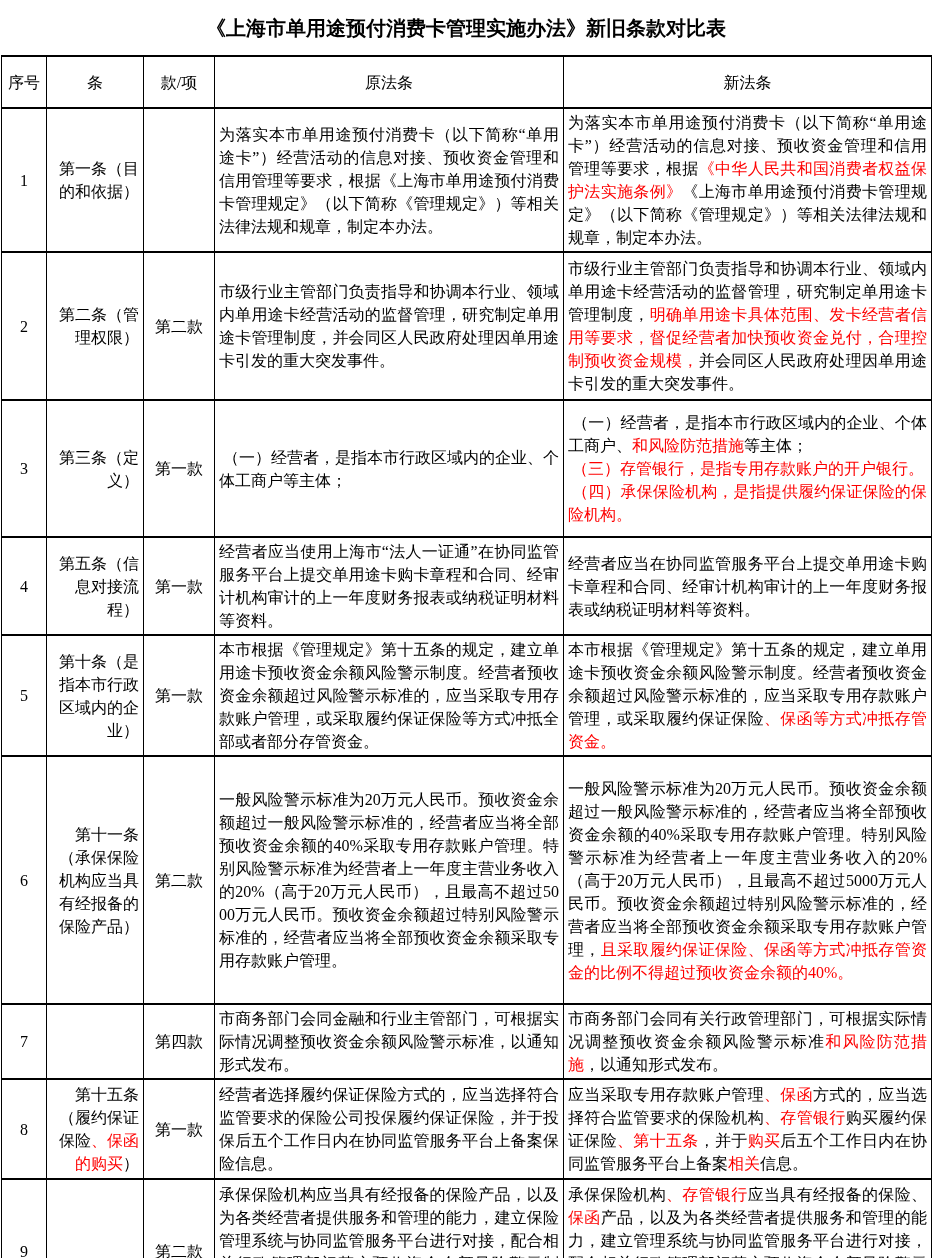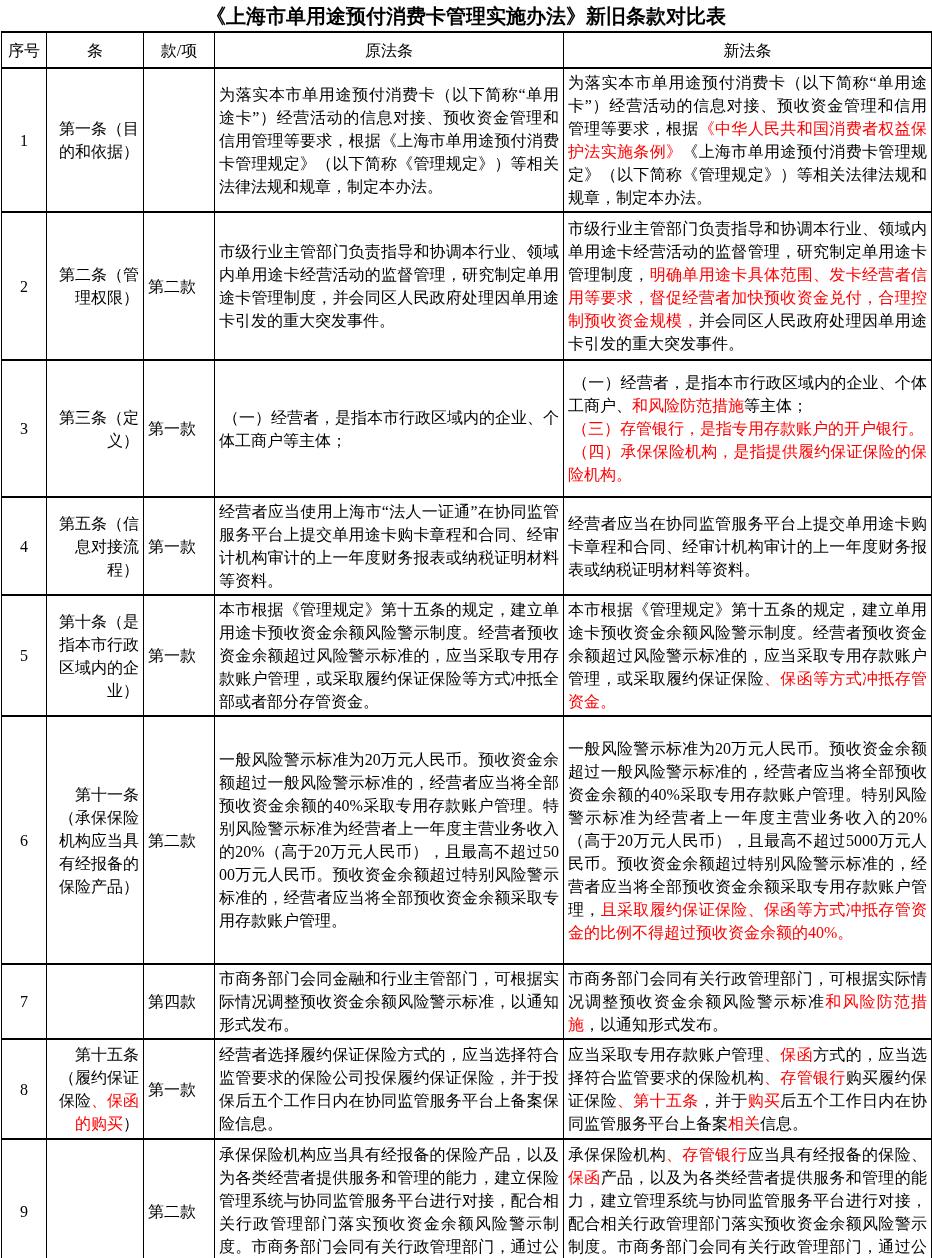--- a/index.html
+++ b/index.html
@@ -4,21 +4,21 @@
 <style>
   html, body { margin: 0; padding: 0; background: #fff; }
   .page {
     width: 932px;
     margin: 0 auto;
     font-family: "Liberation Serif", "DejaVu Serif", serif;
     color: #000;
     background: #fff;
   }
   .doc-title {
-    margin: 0;
+    margin: 12px;
     padding: 3px 0 2px 0;
     text-align: center;
     font-size: 20px;
     font-weight: bold;
     line-height: 26px;
   }
   table.cmp {
     border-collapse: collapse;
     table-layout: fixed;
     width: 930px;
@@ -32,25 +32,25 @@
     font-size: 16px;
     line-height: 23px;
     vertical-align: middle;
     padding: 2px 4px;
     box-sizing: border-box;
     word-break: break-all;
   }
   table.cmp th {
     font-weight: normal;
     text-align: center;
-    height: 36px;
+    height: 52px;
   }
   td.c-num    { text-align: center; }
   td.c-article{ text-align: right; }
-  td.c-clause { }
+  td.c-clause { text-align: center; }
   td.c-old, td.c-new { text-align: justify; white-space: pre-wrap; }
   .red { color: #fe0000; }
   
   tbody tr:nth-child(1) { height: 128px; }
   tbody tr:nth-child(2) { height: 148px; }
   tbody tr:nth-child(3) { height: 137px; }
   tbody tr:nth-child(4) { height: 93px;  }
   tbody tr:nth-child(5) { height: 112px; }
   tbody tr:nth-child(6) { height: 248px; }
   tbody tr:nth-child(7) { height: 65px;  }

